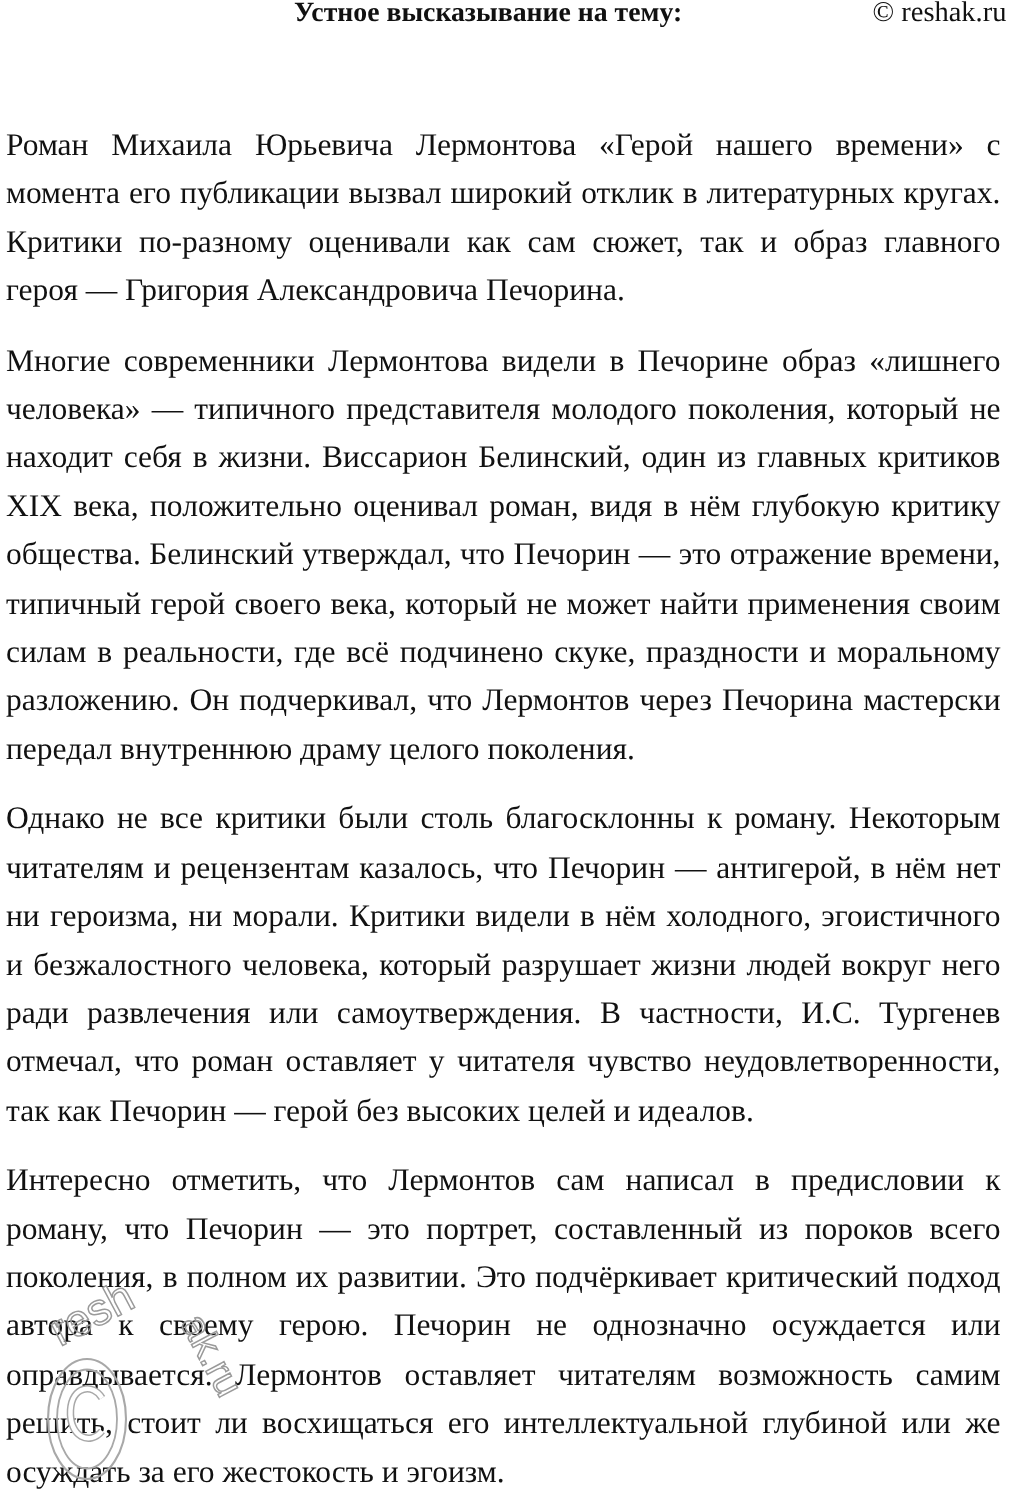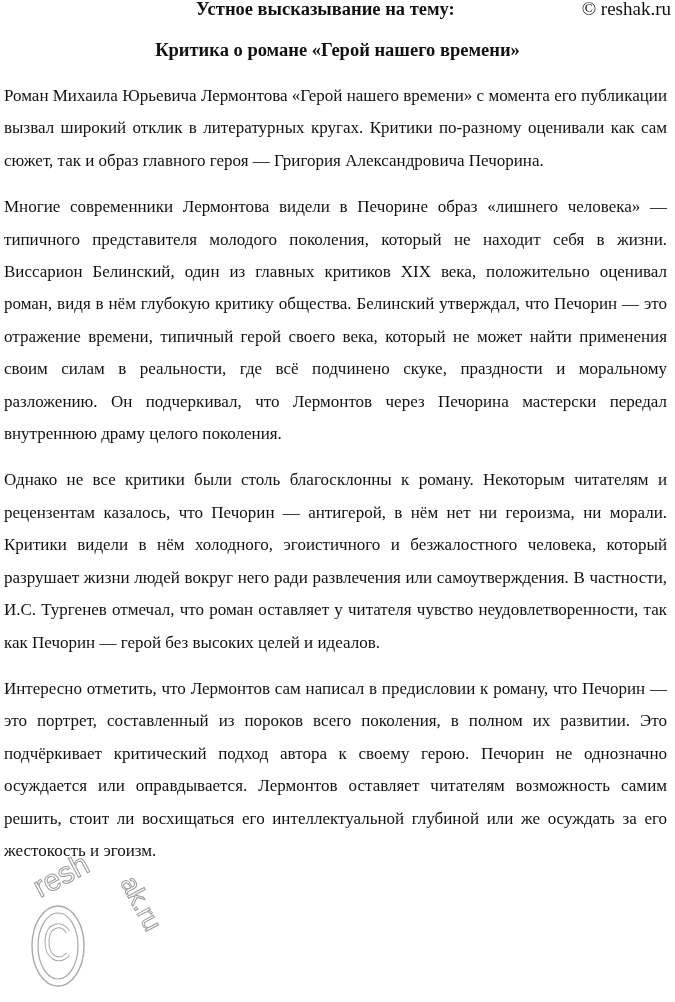--- a/index.html
+++ b/index.html
@@ -56,21 +56,21 @@
       line-height: 24px;
     }
     .body-text {
       position: absolute;
       left: 4px;
       top: 80px;
       width: 667px;
     }
     .para {
       margin: 0 4px 14px 0;
-      font-size: 17px;
+      font-size: 21px;
       line-height: 32.4px;
       text-align: justify;
       text-align-last: left;
     }
     .watermark {
       position: absolute;
       left: 18px;
       top: 836px;
       width: 150px;
       height: 160px;
@@ -80,21 +80,20 @@
 </head>
 <body>
 
 <div class="page">
 
   <div class="header-line">
     <span class="subject">Устное высказывание на тему:</span>
     <span class="copyright">© reshak.ru</span>
   </div>
 
-  <div class="title">Критика о романе «Герой нашего времени»</div>
 
   <div class="body-text">
     <p class="para">Роман Михаила Юрьевича Лермонтова «Герой нашего времени» с момента его публикации вызвал широкий отклик в литературных кругах. Критики по-разному оценивали как сам сюжет, так и образ главного героя — Григория Александровича Печорина.</p>
     <p class="para">Многие современники Лермонтова видели в Печорине образ «лишнего человека» — типичного представителя молодого поколения, который не находит себя в жизни. Виссарион Белинский, один из главных критиков XIX века, положительно оценивал роман, видя в нём глубокую критику общества. Белинский утверждал, что Печорин — это отражение времени, типичный герой своего века, который не может найти применения своим силам в реальности, где всё подчинено скуке, праздности и моральному разложению. Он подчеркивал, что Лермонтов через Печорина мастерски передал внутреннюю драму целого поколения.</p>
     <p class="para">Однако не все критики были столь благосклонны к роману. Некоторым читателям и рецензентам казалось, что Печорин — антигерой, в нём нет ни героизма, ни морали. Критики видели в нём холодного, эгоистичного и безжалостного человека, который разрушает жизни людей вокруг него ради развлечения или самоутверждения. В частности, И.С. Тургенев отмечал, что роман оставляет у читателя чувство неудовлетворенности, так как Печорин — герой без высоких целей и идеалов.</p>
     <p class="para">Интересно отметить, что Лермонтов сам написал в предисловии к роману, что Печорин — это портрет, составленный из пороков всего поколения, в полном их развитии. Это подчёркивает критический подход автора к своему герою. Печорин не однозначно осуждается или оправдывается. Лермонтов оставляет читателям возможность самим решить, стоит ли восхищаться его интеллектуальной глубиной или же осуждать за его жестокость и эгоизм.</p>
   </div>
 
   <div class="watermark">
     <svg width="150" height="160" viewBox="0 0 150 160" xmlns="http://www.w3.org/2000/svg">

